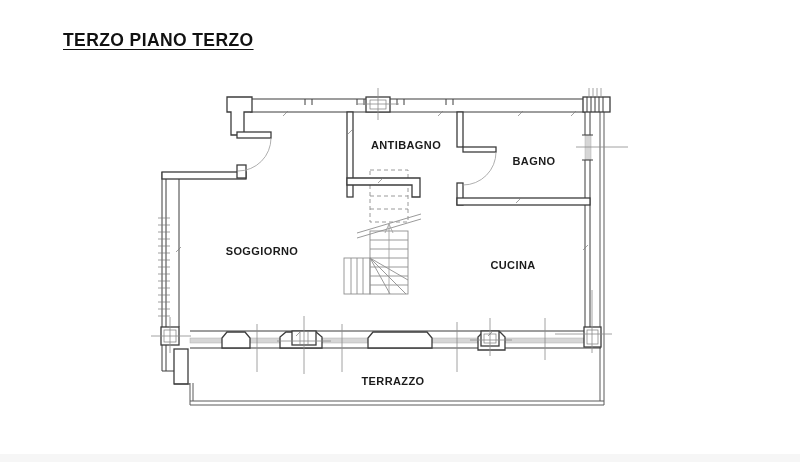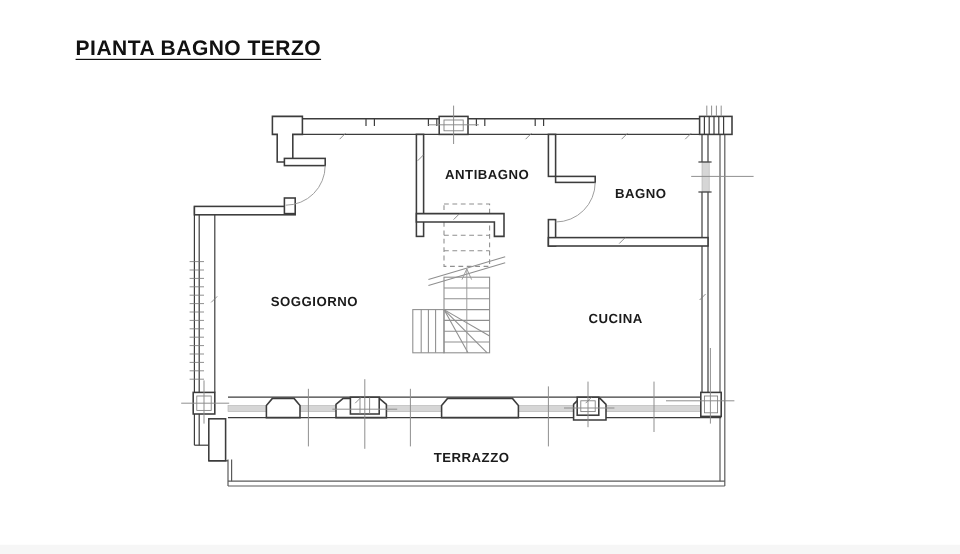--- a/index.html
+++ b/index.html
@@ -241,16 +241,16 @@
 
     <g>
       <text x="262" y="255" text-anchor="middle" class="lbl">SOGGIORNO</text>
       <text x="406" y="149" text-anchor="middle" class="lbl">ANTIBAGNO</text>
       <text x="534" y="165" text-anchor="middle" class="lbl">BAGNO</text>
       <text x="513" y="269" text-anchor="middle" class="lbl">CUCINA</text>
       <text x="393" y="385" text-anchor="middle" class="lbl">TERRAZZO</text>
     </g>
   </svg>
 
-  <div id="plan-title">PIANTA BAGNO TERZO</div>
+  <div id="plan-title">TERZO PIANO TERZO</div>
 
   <div id="bottom-band"></div>
 </div>
 
 </body></html>

